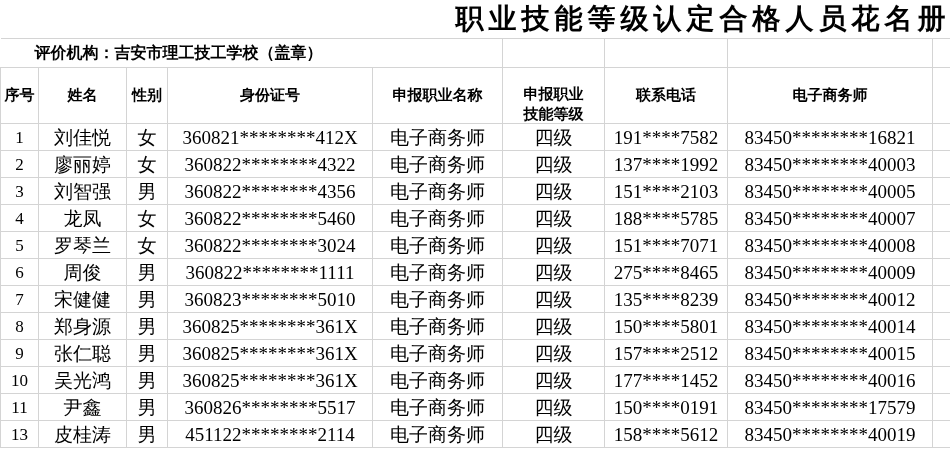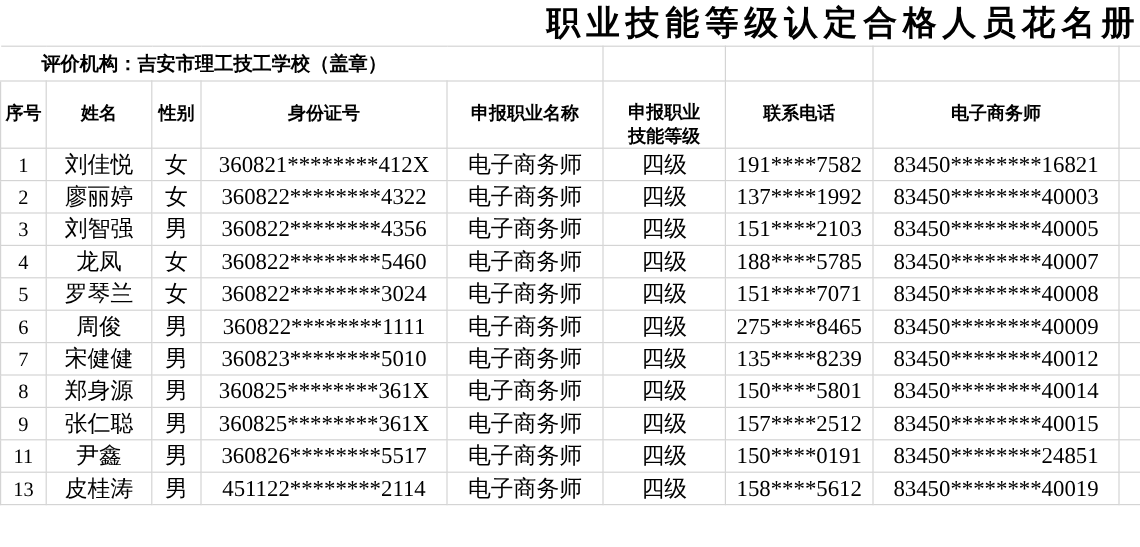--- a/index.html
+++ b/index.html
@@ -219,28 +219,39 @@
         <td class="cell-name">张仁聪</td>
         <td class="cell-gender">男</td>
         <td class="cell-id-number">360825********361X</td>
         <td class="cell-occupation">电子商务师</td>
         <td class="cell-level">四级</td>
         <td class="cell-phone">157****2512</td>
         <td class="cell-ticket-no">83450********40015</td>
         <td></td>
       </tr>
       <tr class="data-row">
+        <td class="cell-no">10</td>
+        <td class="cell-name">吴光鸿</td>
+        <td class="cell-gender">男</td>
+        <td class="cell-id-number">360825********361X</td>
+        <td class="cell-occupation">电子商务师</td>
+        <td class="cell-level">四级</td>
+        <td class="cell-phone">177****1452</td>
+        <td class="cell-ticket-no">83450********40016</td>
+        <td></td>
+      </tr>
+      <tr class="data-row">
         <td class="cell-no">11</td>
         <td class="cell-name">尹鑫</td>
         <td class="cell-gender">男</td>
         <td class="cell-id-number">360826********5517</td>
         <td class="cell-occupation">电子商务师</td>
         <td class="cell-level">四级</td>
         <td class="cell-phone">150****0191</td>
-        <td class="cell-ticket-no">83450********24851</td>
+        <td class="cell-ticket-no">83450********17579</td>
         <td></td>
       </tr>
       <tr class="data-row">
         <td class="cell-no">13</td>
         <td class="cell-name">皮桂涛</td>
         <td class="cell-gender">男</td>
         <td class="cell-id-number">451122********2114</td>
         <td class="cell-occupation">电子商务师</td>
         <td class="cell-level">四级</td>
         <td class="cell-phone">158****5612</td>

